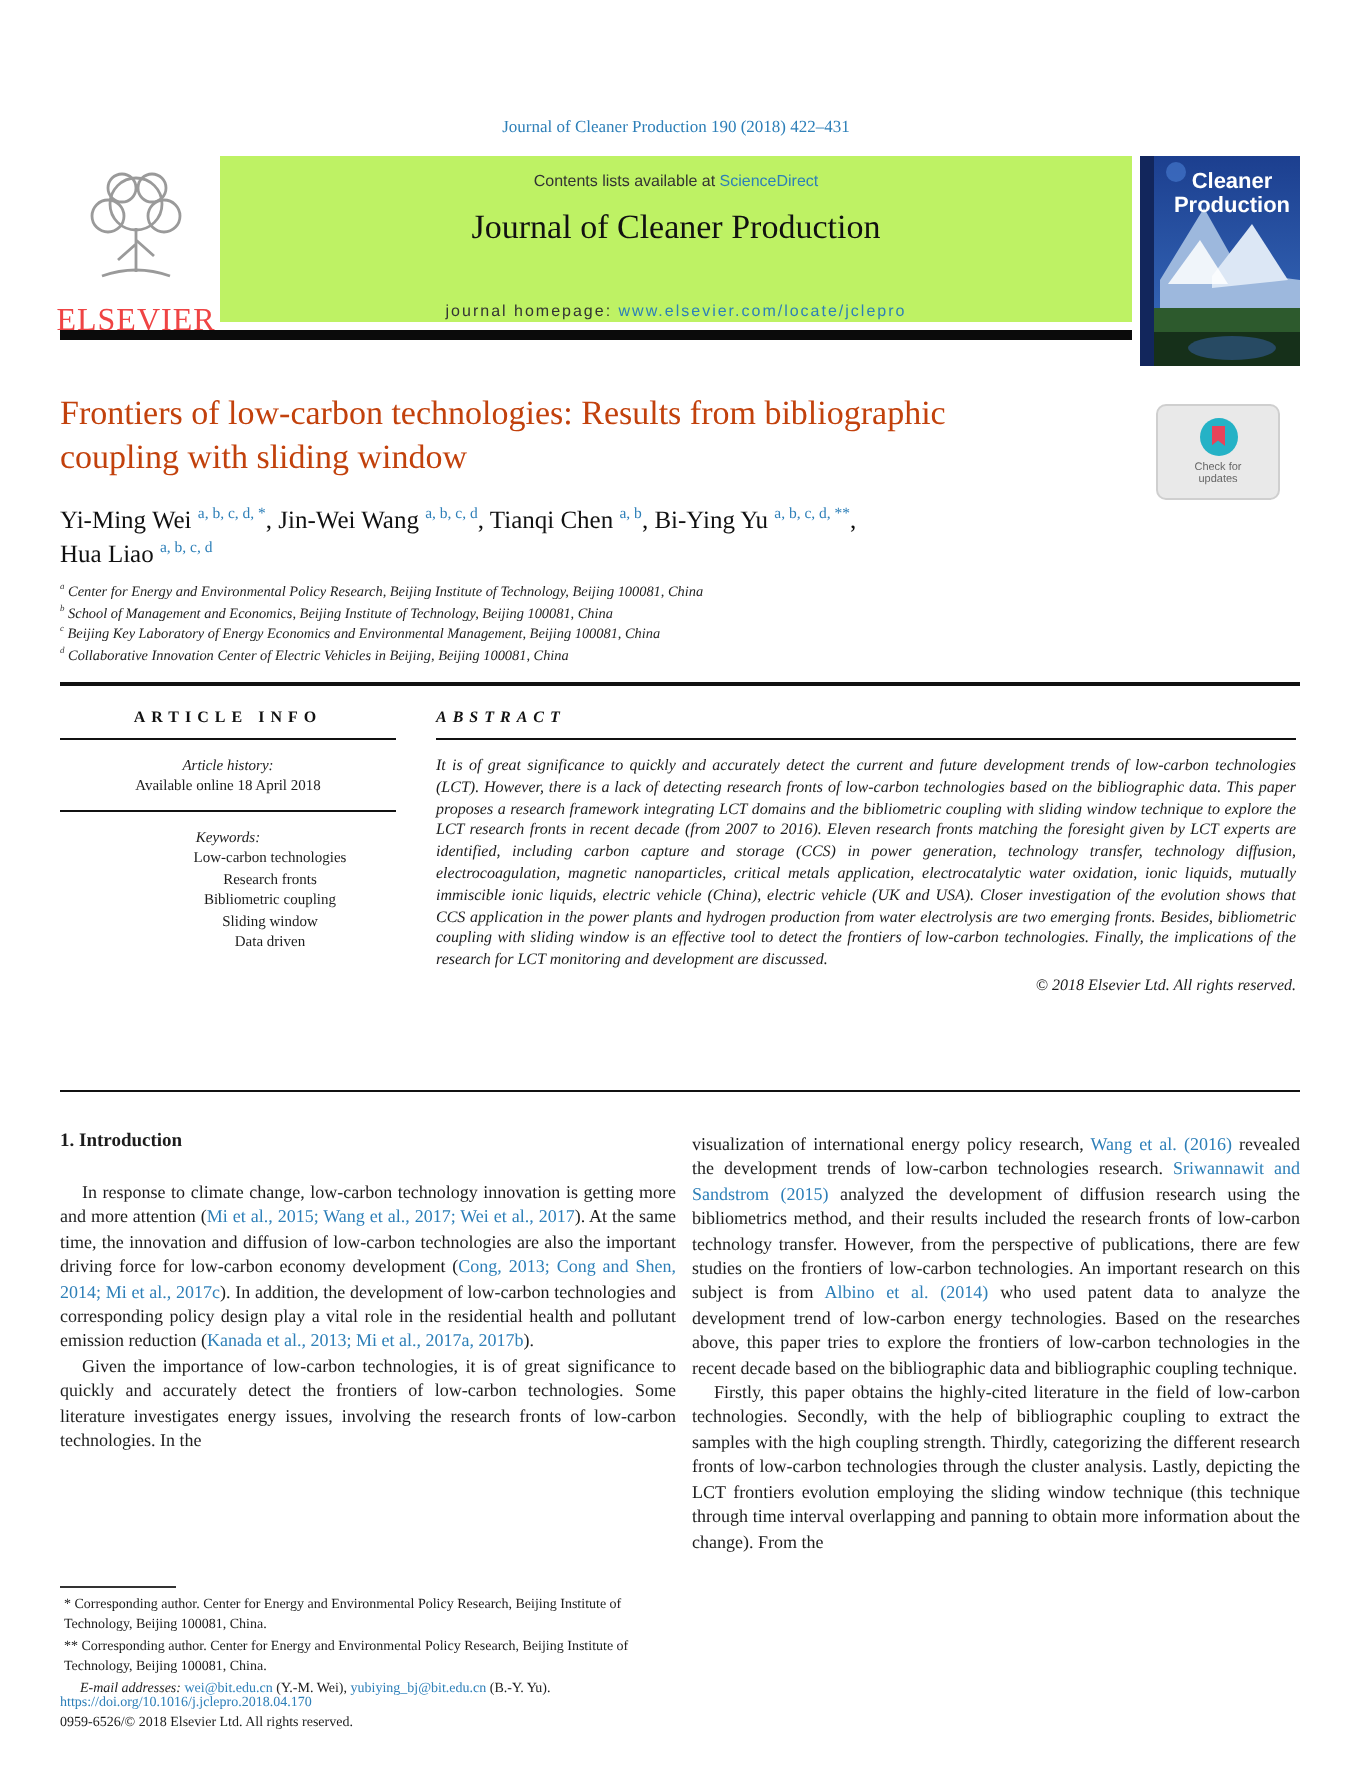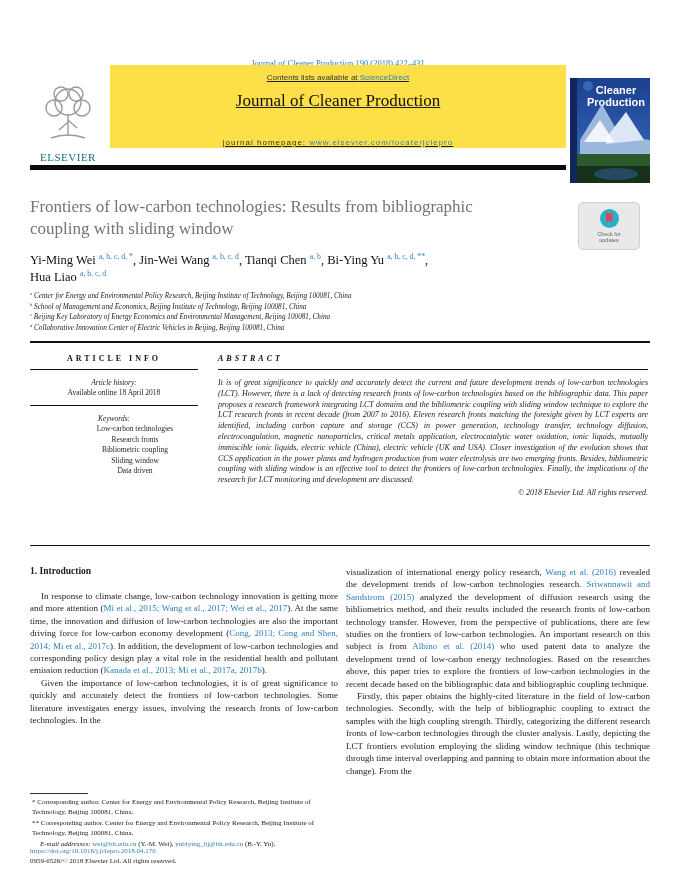--- a/index.html
+++ b/index.html
@@ -6,34 +6,34 @@
   .page{position:relative;width:676px;height:892px;background:#ffffff;margin:0 auto;
         font-family:"Liberation Serif", serif;color:#1c1c1c;overflow:hidden;}
   .abs{position:absolute;}
   .cite{color:#2d7fb8;}
   .it{font-style:italic;}
   sup{color:#2d7fb8;font-size:0.62em;line-height:0;}
   .affil sup{color:#333;}
 
   .top-cite{left:0;right:0;top:46px;text-align:center;font-size:8.5px;color:#2d7fb8;margin-top:12px;}
 
-  .banner{left:110px;top:65px;width:456px;height:83px;background:#fde047;text-align:center;text-decoration:underline;}
+  .banner{left:110px;top:78px;width:456px;height:83px;background:#bef264;text-align:center;}
   .banner .contents{font-family:"Liberation Sans", sans-serif;font-size:8px;color:#333;margin-top:8px;}
   .banner .jtitle{font-size:17px;color:#111;margin-top:9px;}
   .banner .homepage{font-family:"Liberation Sans", sans-serif;font-size:8px;letter-spacing:1px;color:#333;margin-top:27px;}
   .link{color:#2d7fb8;}
 
   .elsevier{left:28px;top:84px;width:80px;height:82px;text-align:center;}
-  .elsevier .word{color:#0f766e;font-size:11px;letter-spacing:0.5px;margin-top:1px;}
+  .elsevier .word{color:#ef4444;font-size:16px;letter-spacing:0.5px;margin-top:1px;}
 
   .cover{left:570px;top:78px;width:80px;height:105px;cursor:pointer;border-radius:24px;}
 
   .black-bar{left:30px;top:165px;width:536px;height:5px;background:#0b0b0b;}
 
-  .title{left:30px;top:196px;width:520px;font-size:17px;line-height:22px;color:#737373;}
+  .title{left:30px;top:196px;width:520px;font-size:17px;line-height:22px;color:#c2410c;}
 
   .badge{left:578px;top:202px;width:60px;height:46px;background:#e9e9e9;border:1px solid #cfcfcf;border-radius:5px;
          display:flex;flex-direction:column;align-items:center;justify-content:center;cursor:pointer;}
   .badge .circ{width:19px;height:19px;border-radius:50%;background:#25b2c6;display:flex;align-items:center;justify-content:center;}
   .badge .bm{width:7px;height:10px;background:#e8435a;clip-path:polygon(0 0,100% 0,100% 100%,50% 72%,0 100%);}
   .badge .txt{font-family:"Liberation Sans", sans-serif;font-size:5.5px;color:#666;text-align:center;line-height:6.5px;margin-top:3px;}
 
   .authors{left:30px;top:252px;width:540px;font-size:12.5px;line-height:17px;color:#111;}
   .affils{left:30px;top:291px;width:600px;font-size:7.2px;line-height:10.5px;font-style:italic;color:#222;}
 

